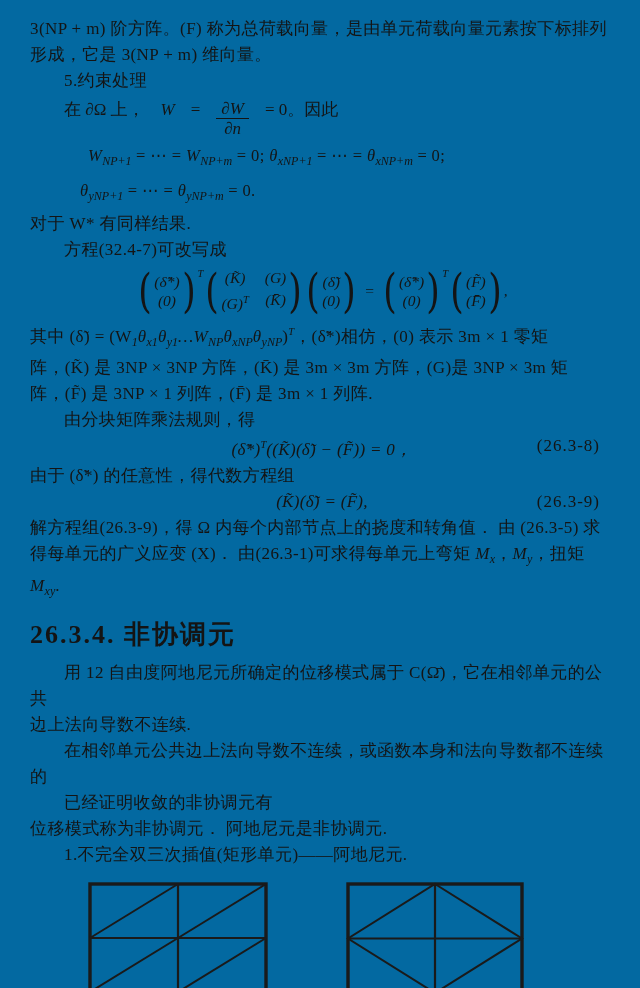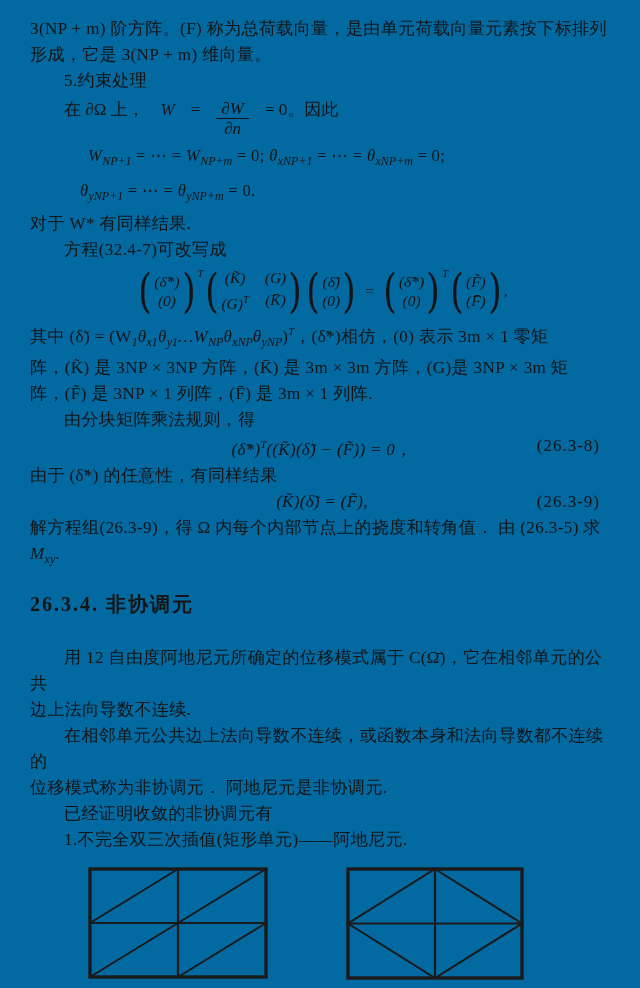--- a/index.html
+++ b/index.html
@@ -38,21 +38,21 @@
     column-gap:16px; row-gap:3px; justify-items:center; line-height:19px; }
   .group { display:inline-flex; align-items:center; }
   .supT { align-self:flex-start; margin-top:2px; }
   .eqsign { margin:0 7px; font-style:normal; }
   
   .eq-row { position:relative; line-height:26px; text-align:center; }
   .eq-row .eq-body { font-style:italic; letter-spacing:0.3px; }
   .eq-num { position:absolute; right:14px; top:0; font-style:normal;
     letter-spacing:1px; }
   
-  .sec-head { margin:16px 0 26px 0; font-size:20px; font-weight:700;
+  .sec-head { margin:16px 0 10px 0; font-size:26px; font-weight:700;
     letter-spacing:2px; line-height:30px; }
   
   .fig-row { display:flex; margin-top:14px; padding-left:58px; gap:78px;
     align-items:flex-start; }
   .fig-block { display:flex; flex-direction:column; align-items:center; }
   svg.meshfig { display:block; }
 </style>
 </head>
 <body>
 
@@ -133,37 +133,38 @@
   <p class="bline">阵，(K̃) 是 3NP × 3NP 方阵，(K̄) 是 3m × 3m 方阵，(G)是 3NP × 3m 矩</p>
   <p class="bline">阵，(F̃) 是 3NP × 1 列阵，(F̄) 是 3m × 1 列阵.</p>
 
   <p class="bline ind">由分块矩阵乘法规则，得</p>
 
   <div class="eq-row">
     <span class="eq-body"><span>(δ̃*)</span><sup>T</sup><span>((K̃)(δ̃) − (F̃)) = 0，</span></span>
     <span class="eq-num">(26.3-8)</span>
   </div>
 
-  <p class="bline">由于 (δ̃*) 的任意性，有同样结果</p>
+  <p class="bline">由于 (δ̃*) 的任意性，得代数方程组</p>
 
   <div class="eq-row">
     <span class="eq-body">(K̃)(δ̃) = (F̃),</span>
     <span class="eq-num">(26.3-9)</span>
   </div>
 
   <p class="bline">解方程组(26.3-9)，得 Ω 内每个内部节点上的挠度和转角值． 由 (26.3-5) 求</p>
+  <p class="bline"><span>得每单元的广义应变 (X)． 由(26.3-1)可求得每单元上弯矩 </span><span class="mi">M</span><sub>x</sub><span>，</span><span class="mi">M</span><sub>y</sub><span>，扭矩</span></p>
   <p class="bline"><span class="mi">M</span><sub>xy</sub><span>.</span></p>
 
   <h2 class="sec-head">26.3.4. 非协调元</h2>
 
   <p class="bline ind">用 12 自由度阿地尼元所确定的位移模式属于 C(Ω̄)，它在相邻单元的公共</p>
   <p class="bline">边上法向导数不连续.</p>
   <p class="bline ind">在相邻单元公共边上法向导数不连续，或函数本身和法向导数都不连续的</p>
+  <p class="bline ind">已经证明收敛的非协调元有</p>
   <p class="bline">位移模式称为非协调元． 阿地尼元是非协调元.</p>
-  <p class="bline ind">已经证明收敛的非协调元有</p>
   <p class="bline ind">1.不完全双三次插值(矩形单元)——阿地尼元.</p>
 
   <div class="fig-row">
     <div class="fig-block">
       <svg class="meshfig" width="180" height="112" viewBox="0 0 180 112">
         <g stroke="#1a1a1a" fill="none">
           <rect x="2" y="2" width="176" height="108" stroke-width="3.4"></rect>
           <line x1="90" y1="2" x2="90" y2="110" stroke-width="2.2"></line>
           <line x1="2" y1="56" x2="178" y2="56" stroke-width="2.2"></line>
           <line x1="2" y1="56" x2="90" y2="2" stroke-width="2"></line>

